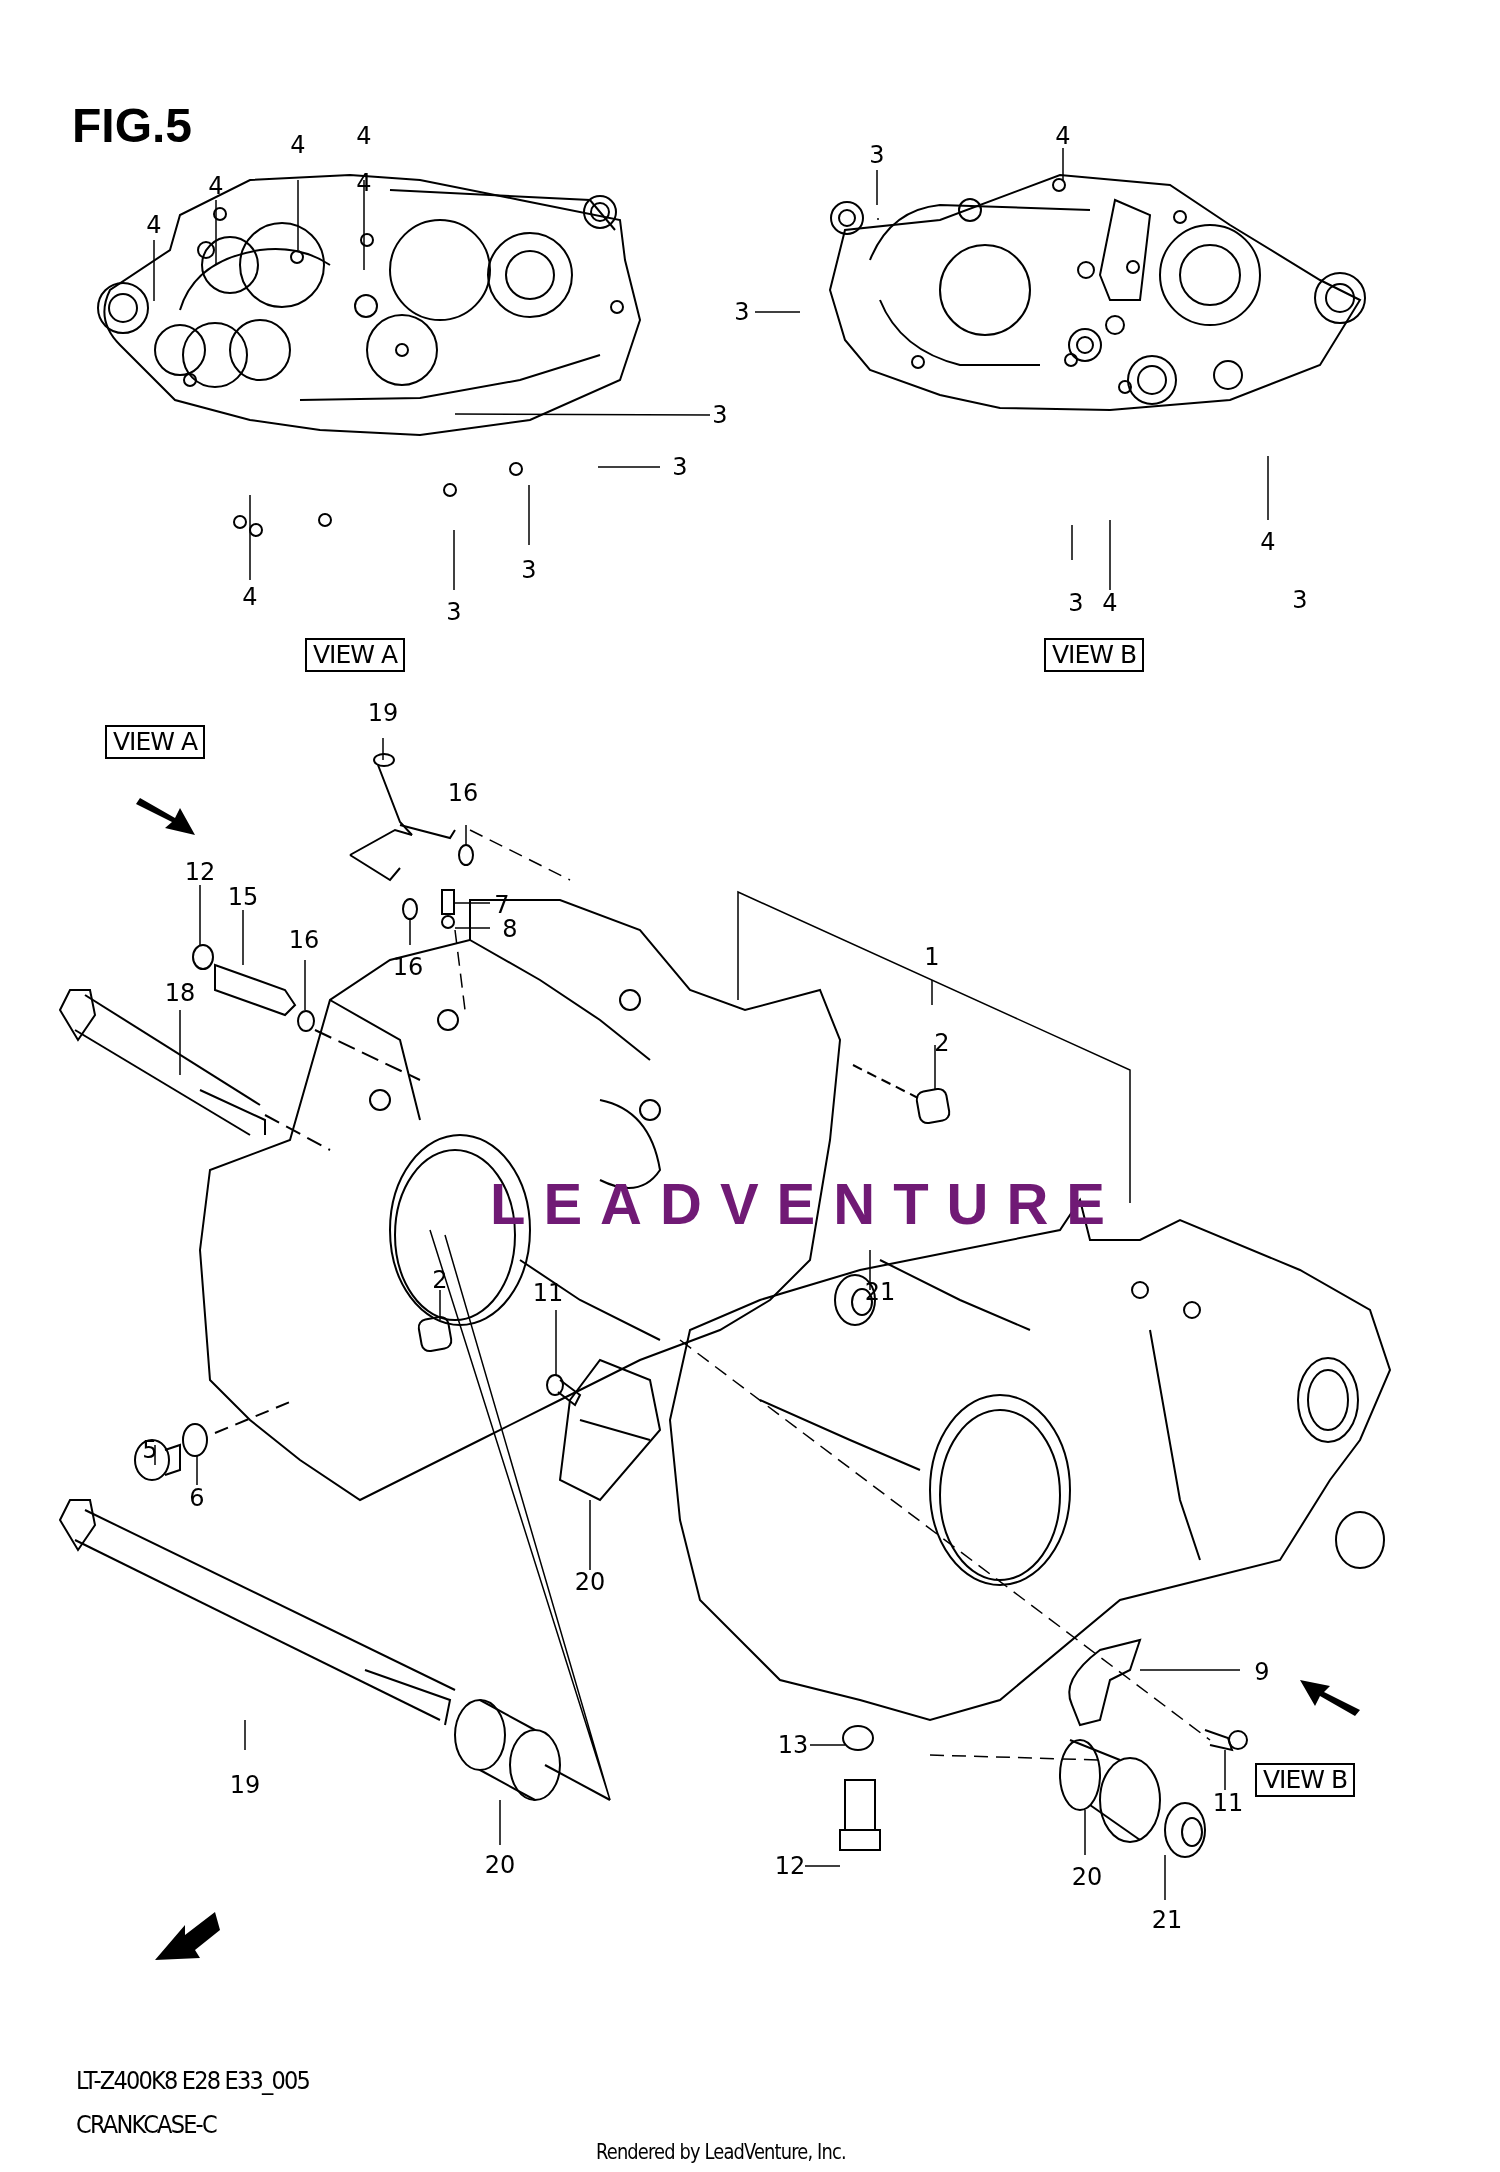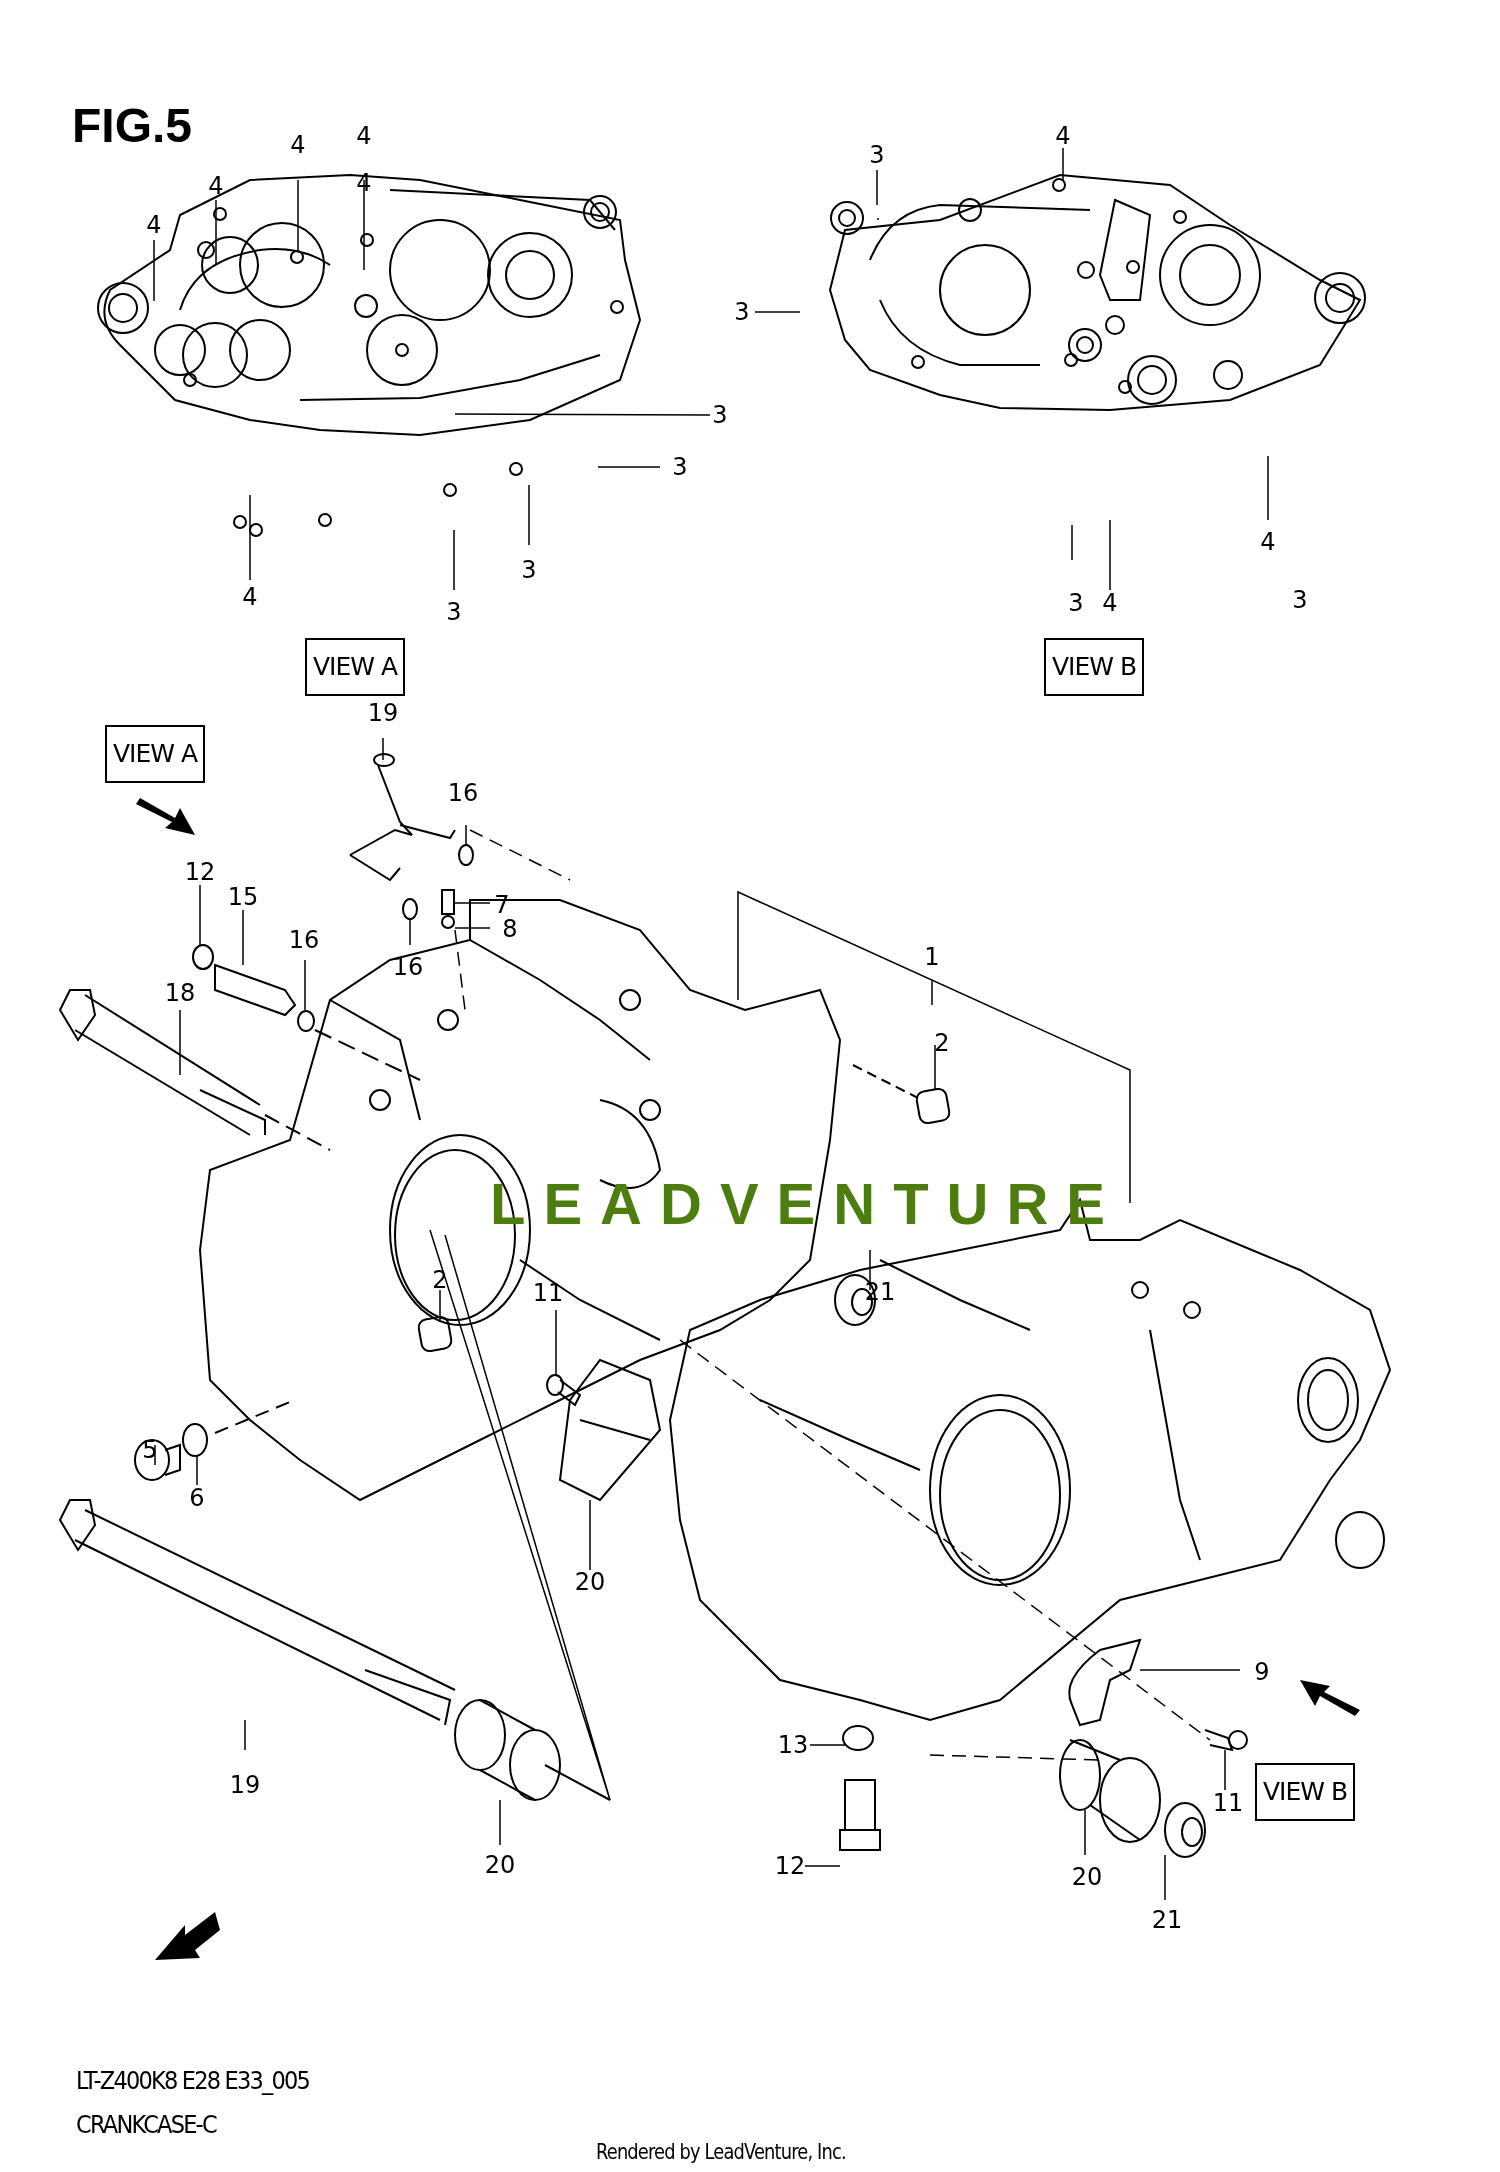--- a/index.html
+++ b/index.html
@@ -1,24 +1,24 @@
 <!DOCTYPE html>
 <html><head>
 <meta charset="utf-8">
 <style>
   html, body { margin:0; padding:0; background:#ffffff; }
   body { width:1500px; height:2172px; position:relative; overflow:hidden; font-family:"Liberation Sans", sans-serif; color:#000; }
   svg#drawing { position:absolute; left:0; top:0; width:1500px; height:2172px; }
   .fig-title { position:absolute; left:72px; top:98px; font-family:"Liberation Sans", sans-serif; font-weight:bold; font-size:48px; letter-spacing:0px;text-align:center; }
   .callout { position:absolute; font-family:"DejaVu Sans", sans-serif; font-size:24px; line-height:1; transform:translate(-50%,-50%); white-space:nowrap; }
-  .view-label { position:absolute; border:2px solid #000; padding:13px 6px; font-family:"DejaVu Sans", sans-serif; font-size:25px; line-height:1.1; letter-spacing:-1px; }
+  .view-label { position:absolute; border:2px solid #000; padding:1px 6px; font-family:"DejaVu Sans", sans-serif; font-size:25px; line-height:1.1; letter-spacing:-1px; }
   .footer-code { position:absolute; left:76px; top:2066px; font-family:"DejaVu Sans", sans-serif; font-size:25px; letter-spacing:-2px; transform:scaleX(0.9); transform-origin:left; }
   .footer-name { position:absolute; left:76px; top:2110px; font-family:"DejaVu Sans", sans-serif; font-size:25px; letter-spacing:-2px; transform:scaleX(0.9); transform-origin:left; }
   .render-credit { position:absolute; left:596px; top:2140px; font-family:"DejaVu Sans", sans-serif; font-size:21px; letter-spacing:-1px; transform:scaleX(0.85); transform-origin:left; }
-  .watermark { position:absolute; left:490px; top:1170px; font-family:"Liberation Sans", sans-serif; font-weight:bold; font-size:58px; letter-spacing:18px; color:#4d7c0f; }
+  .watermark { position:absolute; left:490px; top:1170px; font-family:"Liberation Sans", sans-serif; font-weight:bold; font-size:58px; letter-spacing:18px; color:#701a75; }
 </style>
 </head>
 <body>
 
 <svg id="drawing" viewBox="0 0 1500 2172" xmlns="http://www.w3.org/2000/svg" fill="none" stroke="#000" stroke-width="2">
 
   <g>
     <path d="M170,250 L180,215 L250,180 L350,175 L420,180 L520,200 L620,220 L625,260 L640,320 L620,380 L530,420 L420,435 L320,430 L250,420 L175,400 L120,345 Q95,320 110,290 Z"></path>
     <circle cx="123" cy="308" r="25"></circle>
       <circle cx="123" cy="308" r="14"></circle>

